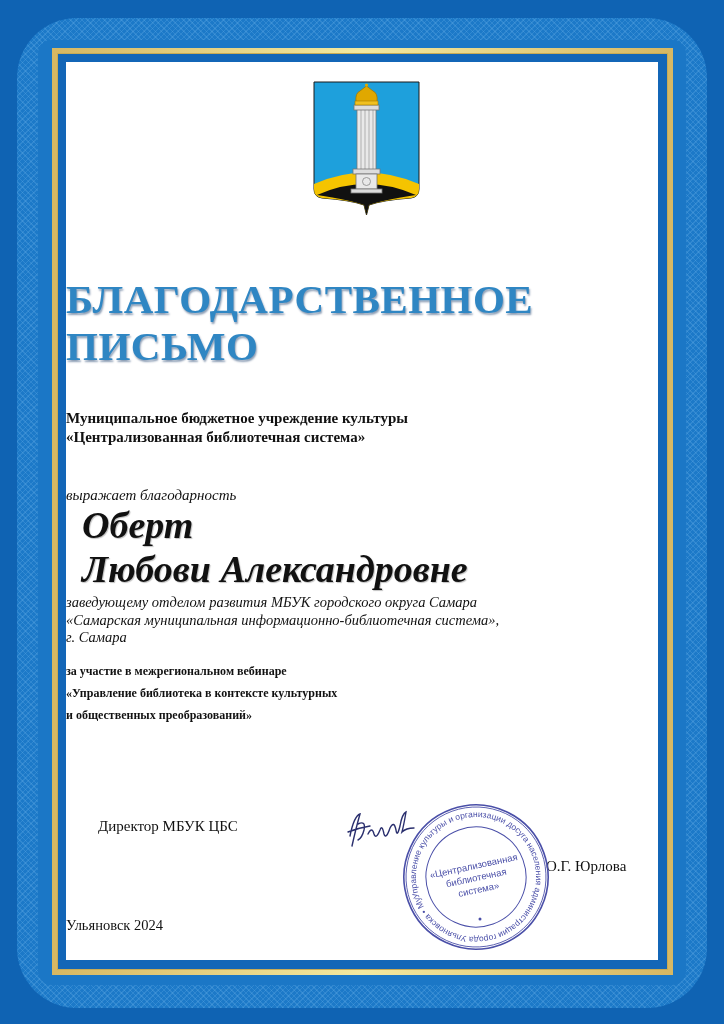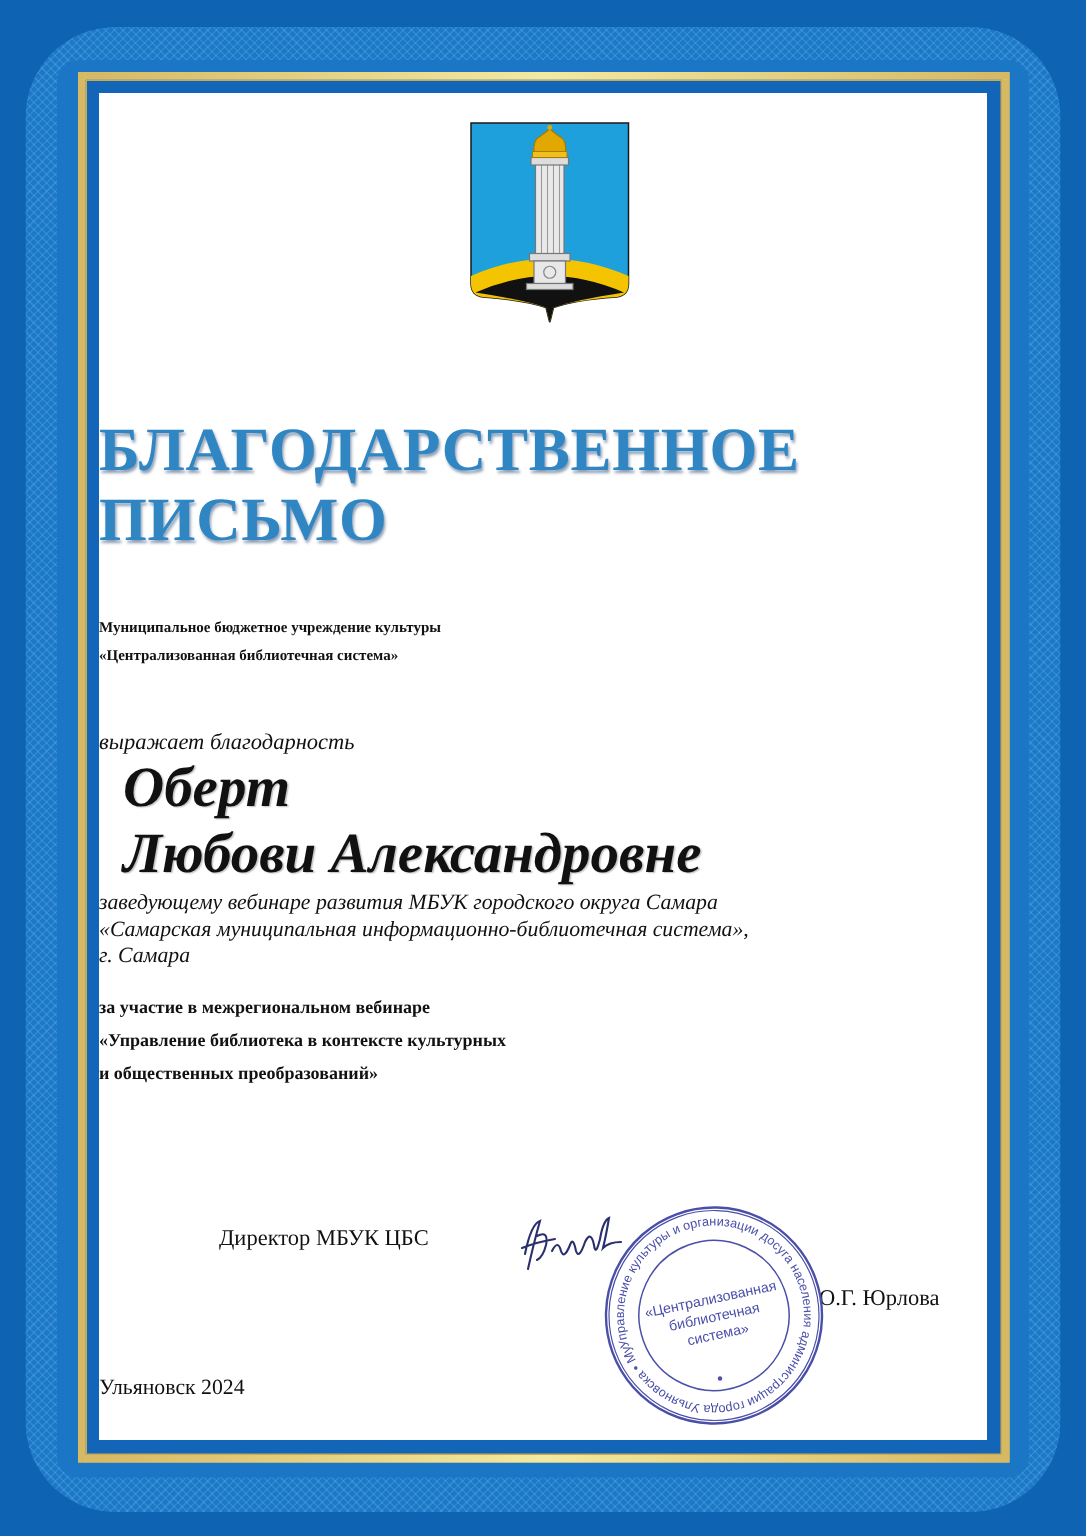--- a/index.html
+++ b/index.html
@@ -14,28 +14,28 @@
     border:5px solid #e6cf78;background:#1366b7;
     box-shadow:inset 0 0 0 1px #c9ab55;}
   .gold::before{content:"";position:absolute;left:-5px;top:-5px;right:-5px;bottom:-5px;
     border:5px solid transparent;border-image:linear-gradient(90deg,#d7b863,#f3e9a0,#d7b863) 1;}
   .paper{position:absolute;left:66px;top:62px;width:592px;height:898px;background:#ffffff;}
   .center{position:absolute;left:66px;width:592px;}
   .crest{position:absolute;left:313px;top:81px;width:107px;height:134px;}
   .title{top:276px;font-family:"Liberation Serif",serif;font-weight:bold;color:#2f86c3;
     font-size:41px;line-height:47px;letter-spacing:0.5px;
     text-shadow:1px 2px 2px rgba(0,40,90,0.45);}
-  .org{top:409px;font-weight:bold;font-size:10px;line-height:19px;color:#111;}
+  .org{top:409px;font-weight:bold;font-size:15px;line-height:19px;color:#111;}
   .thanks{top:472px;font-style:italic;font-size:15px;color:#111;margin-top:15px;}
   .name{top:503px;font-style:italic;font-weight:bold;font-size:38px;line-height:44px;color:#111;
     text-shadow:1px 1px 1px rgba(0,0,0,0.25);margin-left:16px;}
   .position{top:594px;font-style:italic;font-size:14.5px;line-height:17.5px;color:#111;}
   .reason{top:660px;font-weight:bold;font-size:12px;line-height:22px;color:#111;}
   .sig-row{position:absolute;top:818px;font-size:15px;color:#111;}
-  .sig-left{left:98px;margin-left:48px;}
+  .sig-left{left:98px;}
   .sig-right{left:546px;margin-top:40px;}
   .city{top:917px;font-size:14.5px;color:#111;}
   .signature{position:absolute;left:344px;top:806px;width:72px;height:50px;}
   .stamp{position:absolute;left:400px;top:801px;width:152px;height:152px;}
 </style>
 </head>
 <body>
 
 <div class="page">
   <div class="outer-glow"></div>
@@ -73,21 +73,21 @@
   </div>
 
   <div class="center thanks">выражает благодарность</div>
 
   <div class="center name">
     <div>Оберт</div>
     <div>Любови Александровне</div>
   </div>
 
   <div class="center position">
-    <div>заведующему вебинаре развития МБУК городского округа Самара</div>
+    <div>заведующему отделом развития МБУК городского округа Самара</div>
     <div>«Самарская муниципальная информационно-библиотечная система»,</div>
     <div>г. Самара</div>
   </div>
 
   <div class="center reason">
     <div>за участие в межрегиональном вебинаре</div>
     <div>«Управление библиотека в контексте культурных</div>
     <div>и общественных преобразований»</div>
   </div>
 

